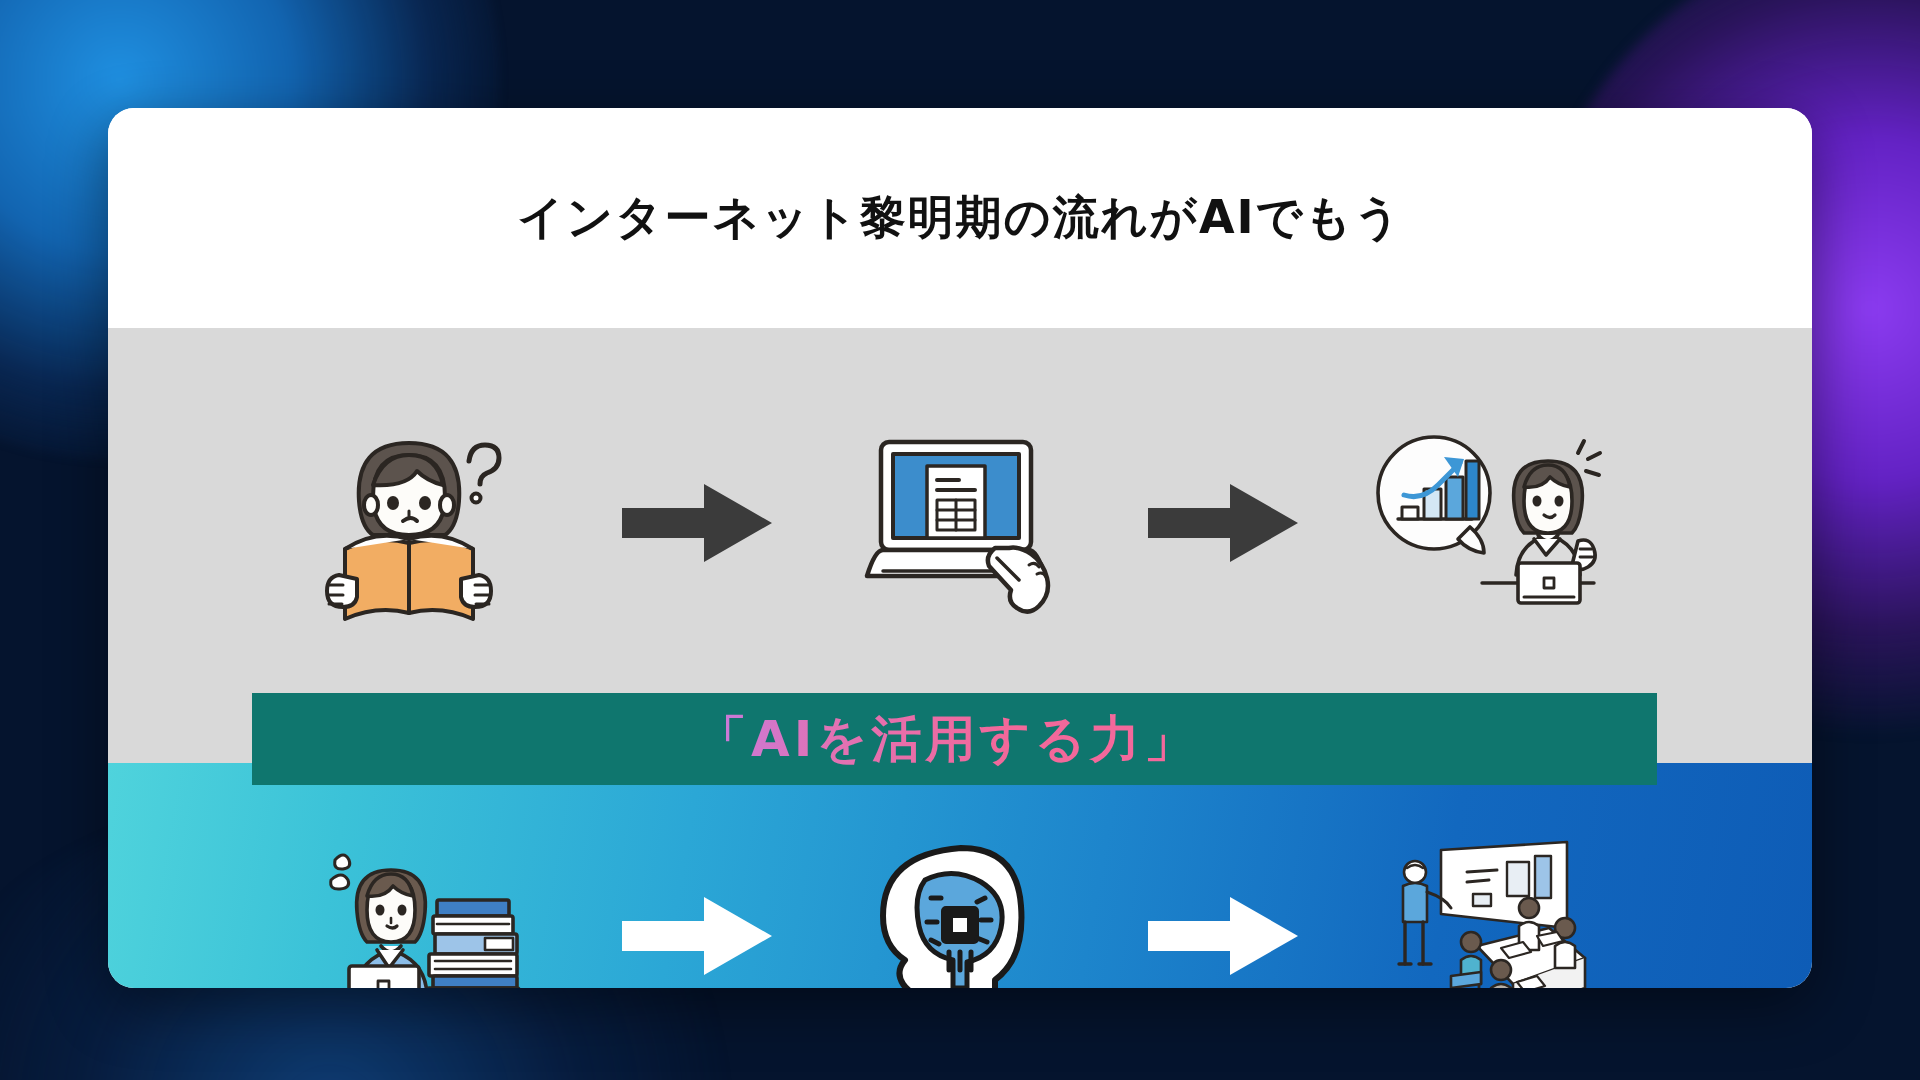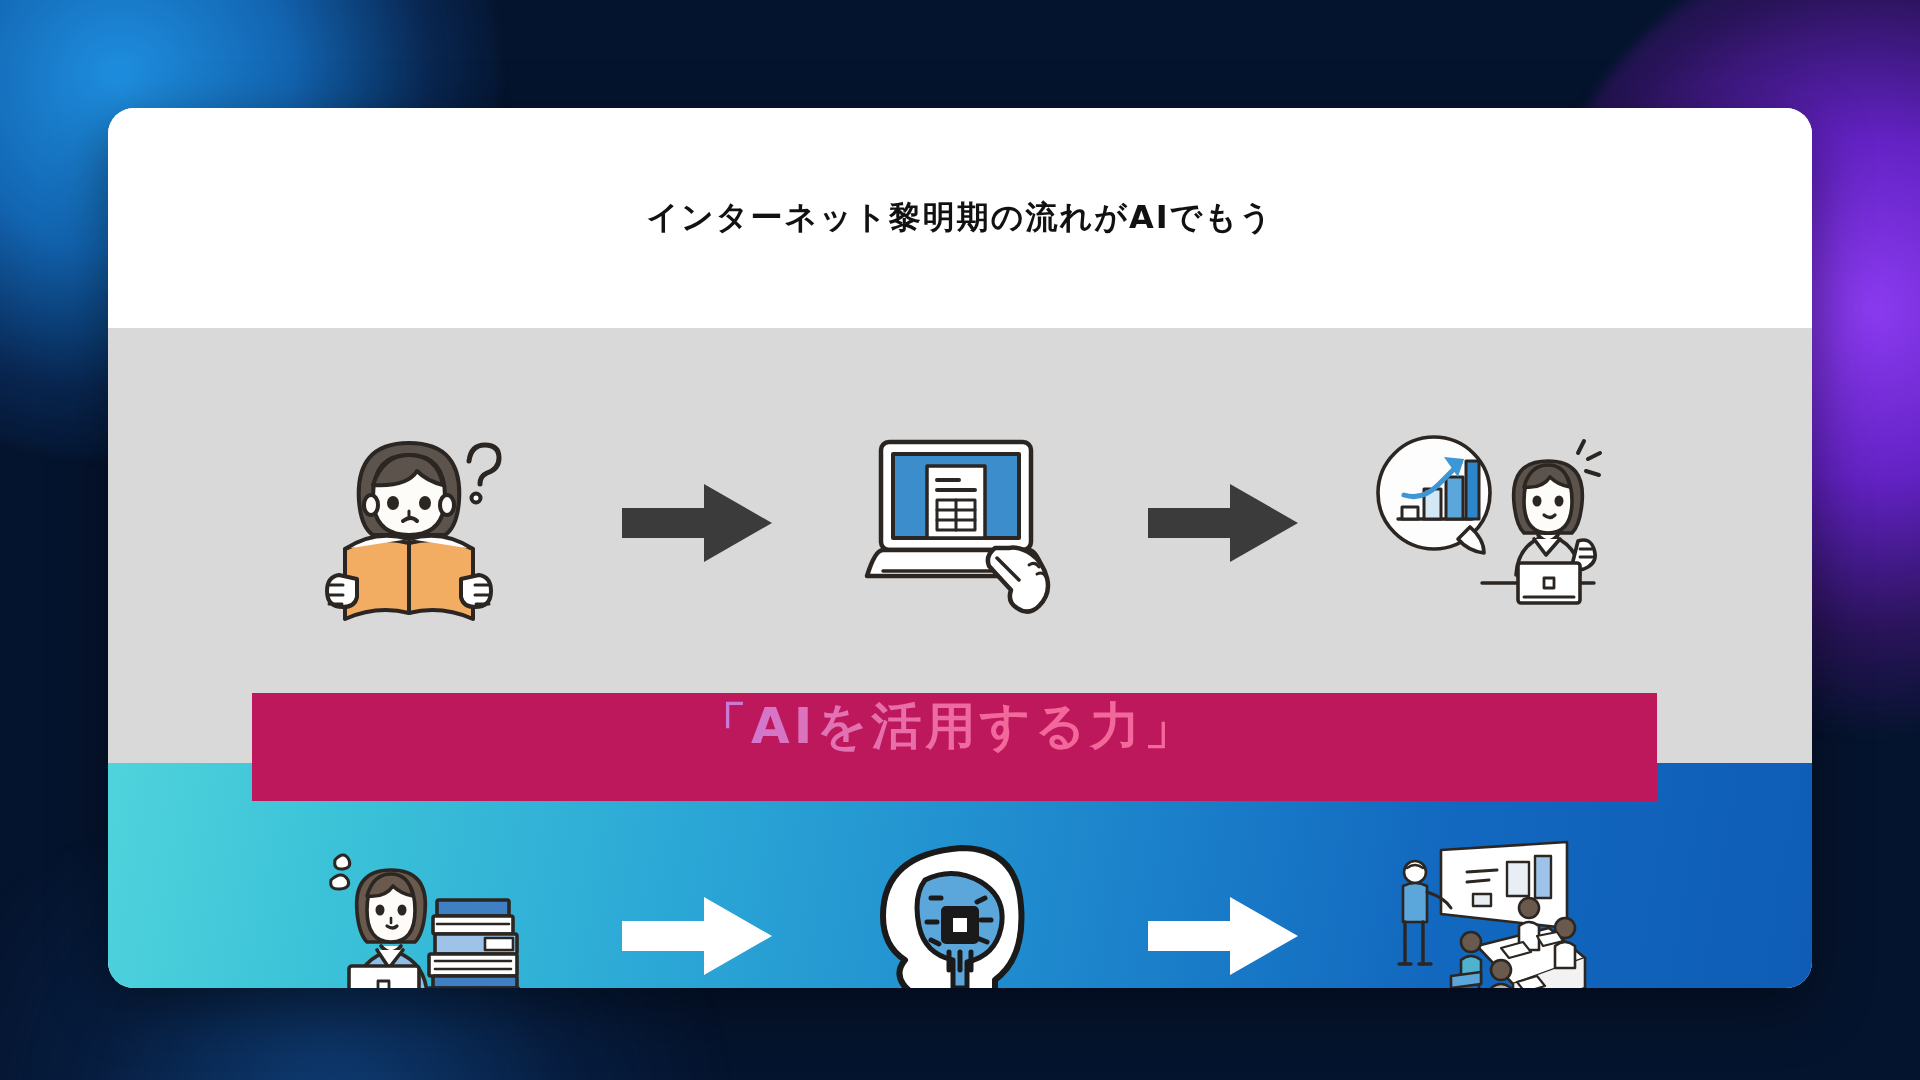--- a/index.html
+++ b/index.html
@@ -44,21 +44,21 @@
   .band{ position:absolute; left:0; width:100%; }
   #band-white { top:0;    height:220px; background:#ffffff; }
   #band-grey  { top:220px;height:435px; background:#d9d9d9; }
   #band-blue  { top:655px;height:225px;
                 background:linear-gradient(100deg,#4fd3dc 0%,#3bc2d8 14%,#2ba7d6 34%,#1d85cc 58%,#1268bf 78%,#0e5cb6 100%); }
 
   
   #headline{
     position:absolute; top:0; left:0; width:100%; height:220px;
     display:flex; align-items:center; justify-content:center;
-    font-size:32px; font-weight:bold; letter-spacing:2px;
+    font-size:46px; font-weight:bold; letter-spacing:2px;
     color:#111111; white-space:nowrap;
   }
   #headline .accent{ color:#c0272d; }
 
   
   .icon-row{
     position:absolute; left:0; width:100%;
     display:flex; align-items:center; justify-content:center;
     gap:58px;
   }
@@ -67,23 +67,23 @@
 
   .icon-slot{
     width:250px; height:205px;
     display:flex; align-items:center; justify-content:center;
   }
   .arrow-slot{ width:160px; height:110px; display:flex; align-items:center; justify-content:center; }
 
   
   #mid-banner{
     position:absolute; left:144px; top:585px;
-    width:1405px; height:108px;
-    background:#be185d;
-    display:flex; justify-content:center;
+    width:1405px; height:92px;
+    background:#0f766e;
+    display:flex; align-items:center; justify-content:center;
     white-space:nowrap;
   }
   #mid-banner .mid-text{
     font-size:50px; font-weight:bold; letter-spacing:4px; color:#111;
     display:flex; align-items:baseline;
   }
   #mid-banner .quoted{
     background:linear-gradient(90deg,#c57be0 0%,#e172b4 26%,#f2689a 60%,#f4689c 100%);
     -webkit-background-clip:text; background-clip:text;
     -webkit-text-fill-color:transparent; color:transparent;

